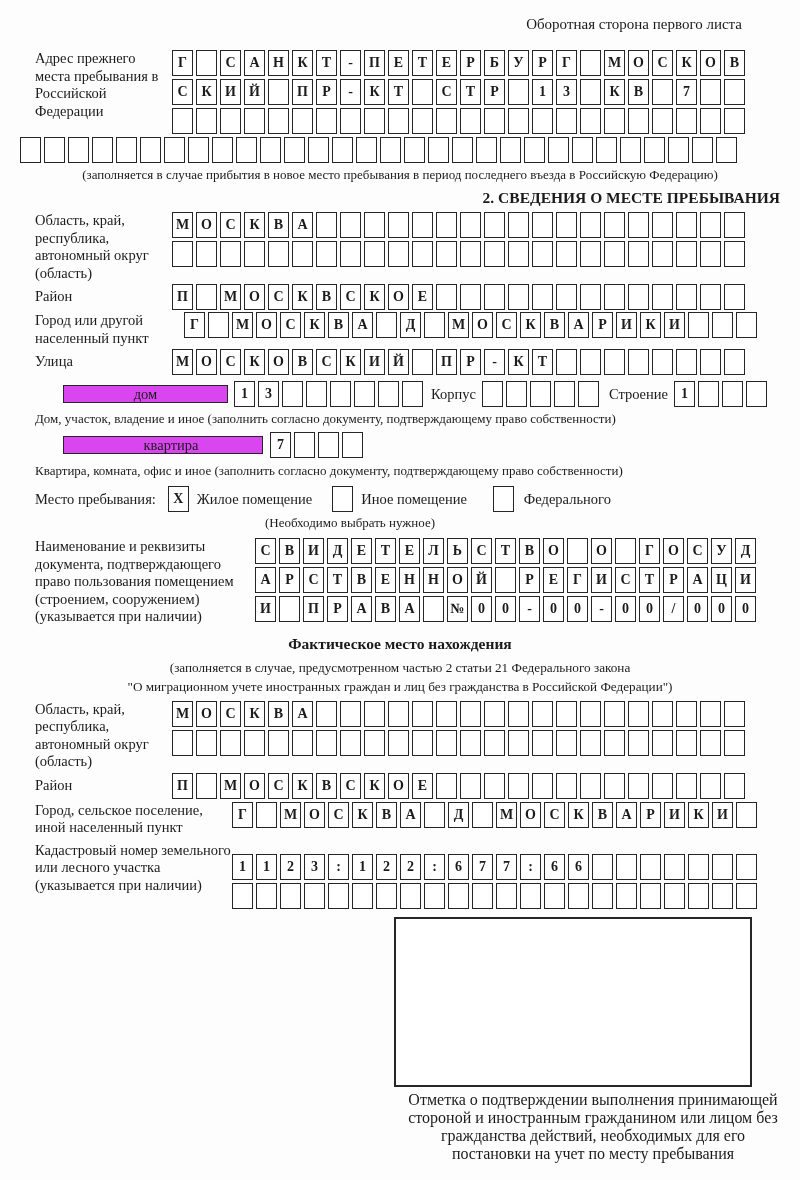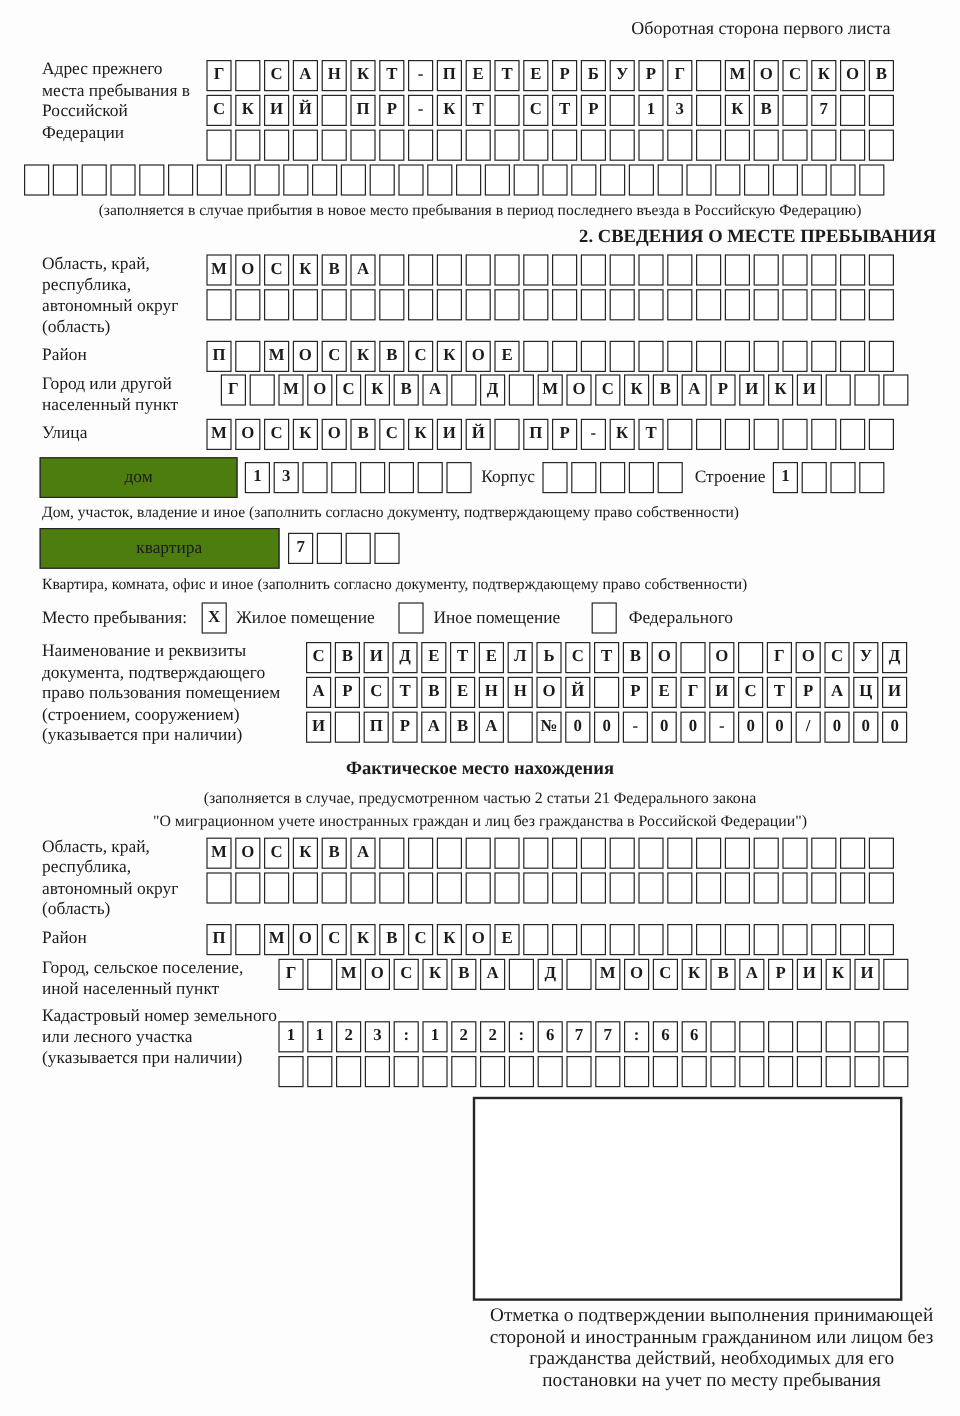--- a/index.html
+++ b/index.html
@@ -22,22 +22,22 @@
     box-sizing:border-box; width:21px; height:26px; flex-shrink:0;
     border:1.6px solid #262626; background:#ffffff;
     display:flex; align-items:center; justify-content:center;
     font-size:14px; font-weight:600; line-height:1;
   }
   .fullrow{margin-top:3px;}
   .caption{font-size:13px; line-height:16px;}
   .center{text-align:center;}
   .h-title{font-weight:700; font-size:15.5px; line-height:20px; text-align:center;}
   .box-label{
-    box-sizing:border-box; border:1.6px solid #262626; height:34px; background:#4d7c0f;
-    display:flex; align-items:center; justify-content:center; font-size:14.5px; flex-shrink:0;
+    box-sizing:border-box; border:1.6px solid #262626; height:18px; background:#d946ef;
+    display:flex; align-items:center; justify-content:center; font-size:14.5px; flex-shrink:0;margin-left:30px;
   }
   .house-box{width:165px; margin-right:6px;}
   .apt-box{width:200px; margin-right:7px;padding-left:16px;}
   .inline-lbl{font-size:14.5px; line-height:26px; white-space:nowrap;}
   .stamp-box{
     box-sizing:border-box; width:358px; height:170px;
     border:2px solid #262626; background:#ffffff;
     margin:8px 0 0 374px;
   }
   .stamp-note{
@@ -363,20 +363,21 @@
 
   <div class="row-center" style="margin-top:7px; margin-left:15px;">
     <div class="inline-lbl">Место пребывания:</div>
     <span class="cell" style="margin-left:12px;">X</span>
     <div class="inline-lbl" style="margin-left:8px;">Жилое помещение</div>
     <span class="cell" style="margin-left:20px;"></span>
     <div class="inline-lbl" style="margin-left:8px;">Иное помещение</div>
     <span class="cell" style="margin-left:26px;"></span>
     <div class="inline-lbl" style="margin-left:10px;">Федерального</div>
   </div>
+  <div class="caption" style="margin-top:3px; width:660px; text-align:center;">(Необходимо выбрать нужное)</div>
 
   <div class="row-flex" style="margin-top:7px;">
     <div class="lbl w-doc">Наименование и реквизиты документа, подтверждающего право пользования помещением (строением, сооружением) (указывается при наличии)</div>
     <div class="cellcol">
       <div class="cells">
           <span class="cell">С</span>
           <span class="cell">В</span>
           <span class="cell">И</span>
           <span class="cell">Д</span>
           <span class="cell">Е</span>

